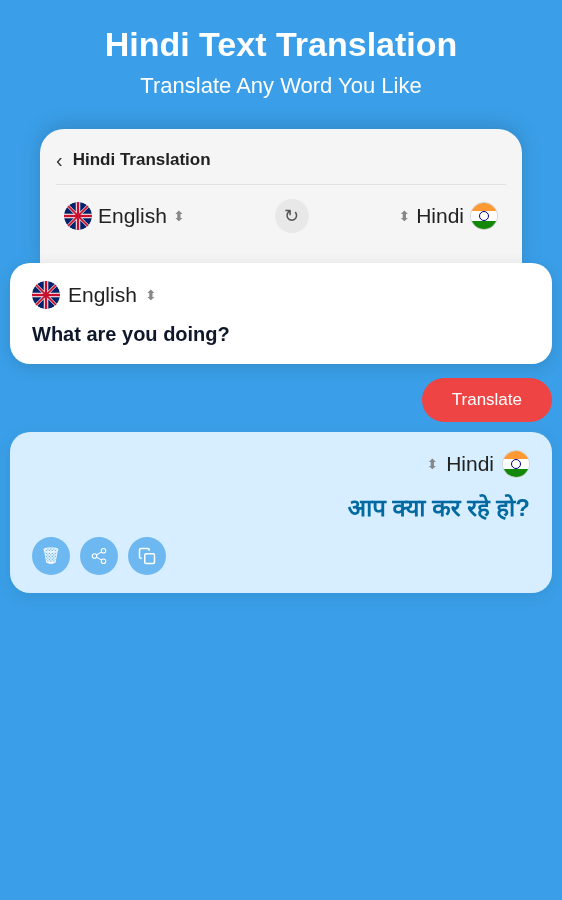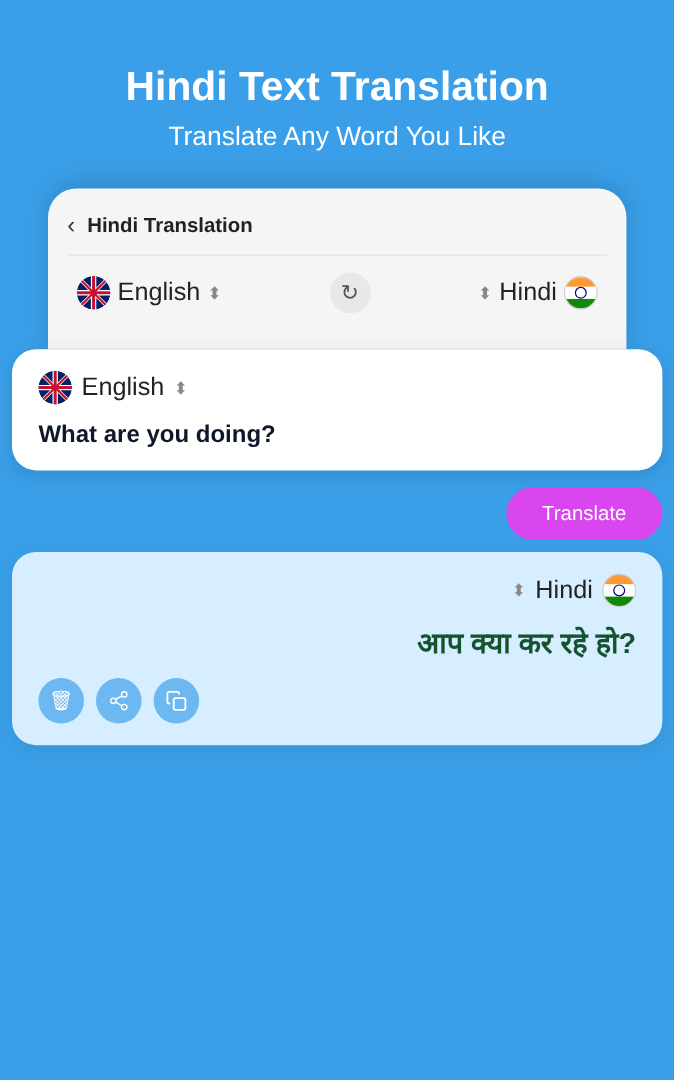--- a/index.html
+++ b/index.html
@@ -7,21 +7,21 @@
       width: 562px;
       height: 900px;
       background: #3a9fe8;
       font-family: 'Segoe UI', Arial, sans-serif;
       overflow: hidden;
       position: relative;
     }
 
     .header-section {
       text-align: center;
-      padding: 52px 30px 20px;
+      padding: 24px 30px 20px;
       color: white;
     }
 
     .header-title {
       font-size: 34px;
       font-weight: 800;
       line-height: 1.2;
       margin-bottom: 8px;
     }
 
@@ -124,21 +124,21 @@
       color: #0f172a;
     }
 
     .translate-btn-wrap {
       display: flex;
       justify-content: flex-end;
       margin: 14px 10px 0;
     }
 
     .translate-btn {
-      background: #d946ef;
+      background: #ef4444;
       color: white;
       border: none;
       border-radius: 30px;
       padding: 12px 30px;
       font-size: 17px;
       font-weight: 500;
       cursor: pointer;
     }
 
     
@@ -156,21 +156,21 @@
       display: flex;
       align-items: center;
       justify-content: flex-end;
       gap: 8px;
       margin-bottom: 12px;
     }
 
     .hindi-text {
       font-size: 24px;
       font-weight: 700;
-      color: #14532d;
+      color: #0369a1;
       text-align: right;
     }
 
     .action-icons {
       display: flex;
       gap: 10px;
       margin-top: 14px;
     }
 
     .action-btn {

